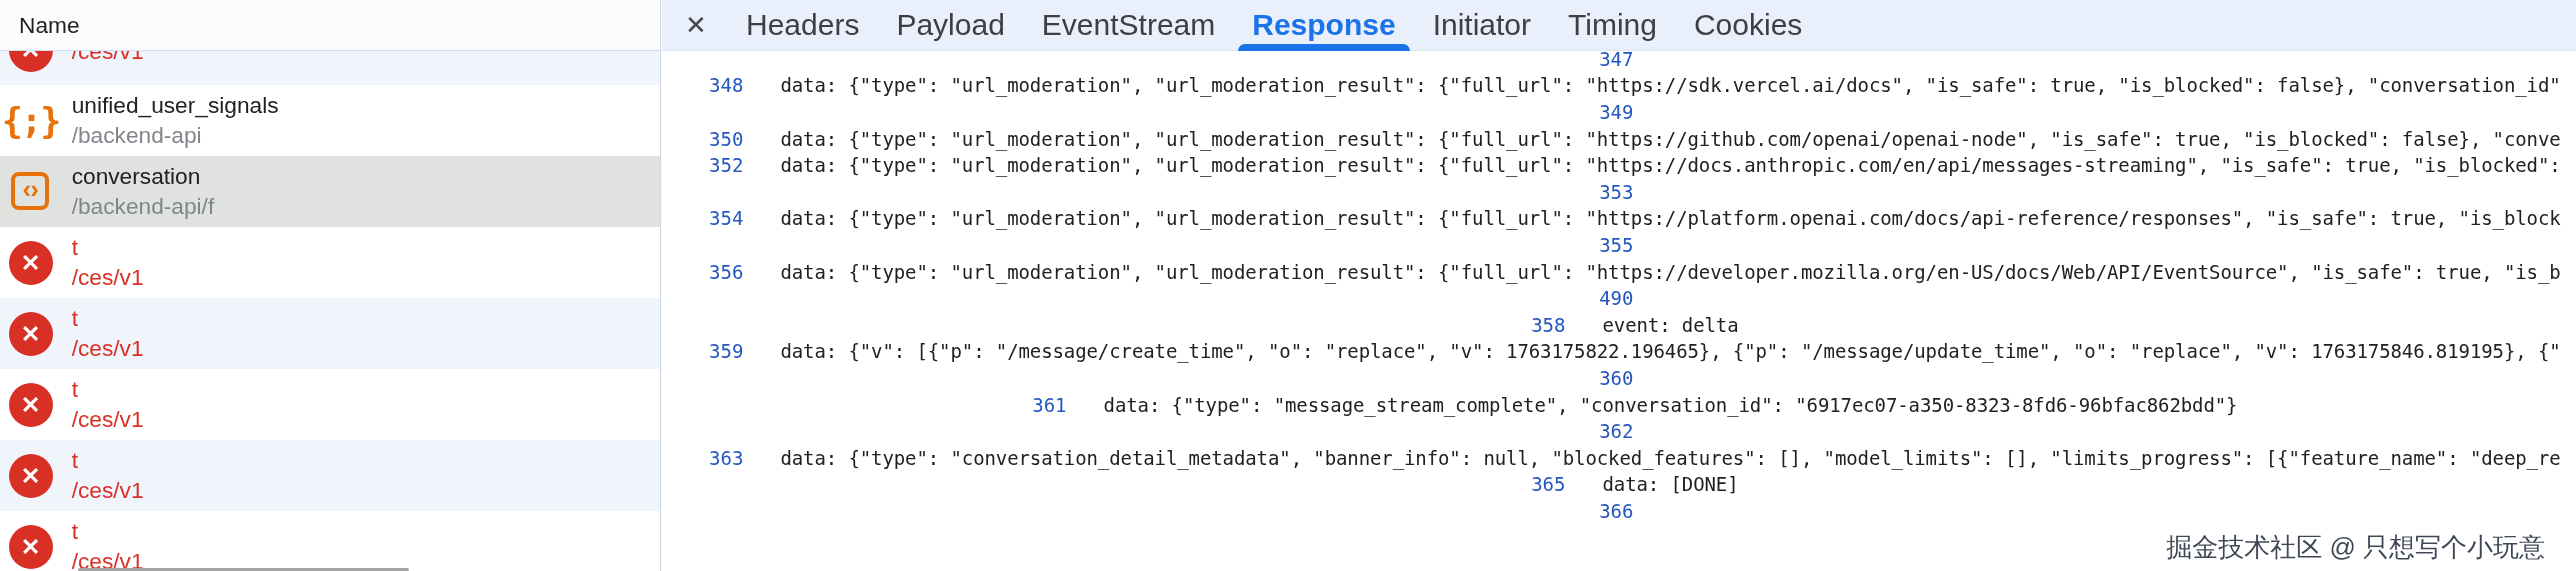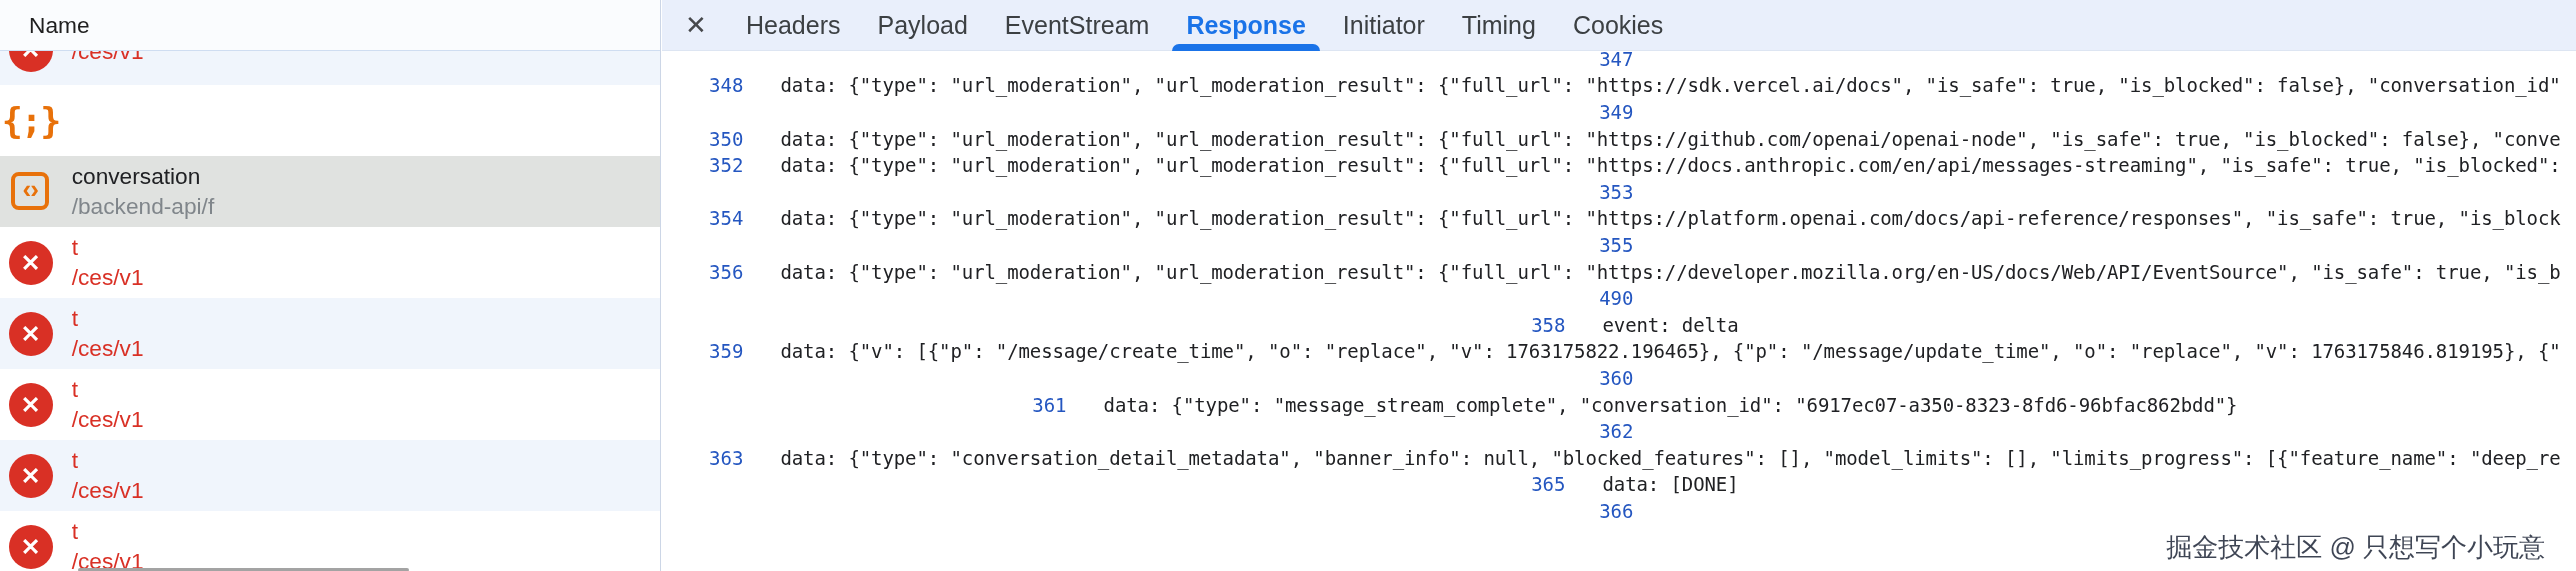--- a/index.html
+++ b/index.html
@@ -8,21 +8,21 @@
     background:#ffffff;font-family:"Liberation Sans",sans-serif;
     -webkit-font-smoothing:antialiased;
   }
   
   .sidebar{
     position:absolute;left:0;top:0;width:661px;height:572px;
     border-right:1.7px solid #ccd6e6;background:#fff;box-sizing:border-box;
   }
   .sidebar-header{
     height:51px;background:#fafcfe;border-bottom:1.7px solid #cfddf1;
-    display:flex;align-items:center;padding-left:29px;box-sizing:border-box;
+    display:flex;align-items:center;padding-left:19px;box-sizing:border-box;
   }
   .sidebar-header span{font-size:22.7px;color:#1f1f1f;}
   .rows-viewport{position:absolute;left:0;right:0;top:51px;bottom:0;overflow:hidden;}
   .rows-list{margin-top:-37px;}
   .row{height:71px;display:flex;align-items:center;padding-left:8.7px;box-sizing:border-box;}
   .row.tinted{background:#f0f5fc;}
   .row.selected{background:#e0e2e0;}
   .row-icon{width:44px;height:44px;flex:none;margin-right:19px;position:relative;}
   .icon-error{
     width:44px;height:44px;border-radius:50%;background:#d93025;
@@ -51,21 +51,21 @@
   .panel{position:absolute;left:662px;right:0;top:0;bottom:0;}
   .tabbar{
     height:51px;background:#e9effb;border-bottom:0.9px solid #dde5f2;
     display:flex;align-items:center;box-sizing:border-box;
   }
   .close-btn{
     margin-left:21px;font-size:26px;color:#46484b;line-height:1;
     width:26px;text-align:center;cursor:default;flex:none;
   }
   .tab{
-    position:relative;margin-left:37px;font-size:25px;color:#3c4043;
+    position:relative;margin-left:37px;font-size:30px;color:#3c4043;
     height:51px;display:flex;align-items:center;white-space:nowrap;
   }
   .tab.active{color:#1a73e8;font-weight:bold;}
   .tab.active::after{
     content:"";position:absolute;left:-14px;right:-14px;bottom:0;height:6.1px;
     background:#1a73e8;border-radius:7px 7px 0 0;
   }
   .code-viewport{position:absolute;left:0;right:0;top:51px;bottom:0;overflow:hidden;background:#fff;}
   .lines{margin-top:-5.2px;}
   .line{height:26.6px;line-height:26.6px;display:flex;white-space:nowrap;justify-content:center;}
@@ -102,20 +102,24 @@
       <div class="row-path">/ces/v1</div>
     </div>
   </div>
 
   <div class="row">
     <div class="row-icon">
 
       <div class="icon icon-braces">{;}</div>
 
     </div>
+    <div class="row-text">
+      <div class="row-name">unified_user_signals</div>
+      <div class="row-path">/backend-api</div>
+    </div>
   </div>
 
   <div class="row selected">
     <div class="row-icon">
 
       <div class="icon icon-codedoc">‹›</div>
     </div>
     <div class="row-text">
       <div class="row-name">conversation</div>
       <div class="row-path">/backend-api/f</div>

